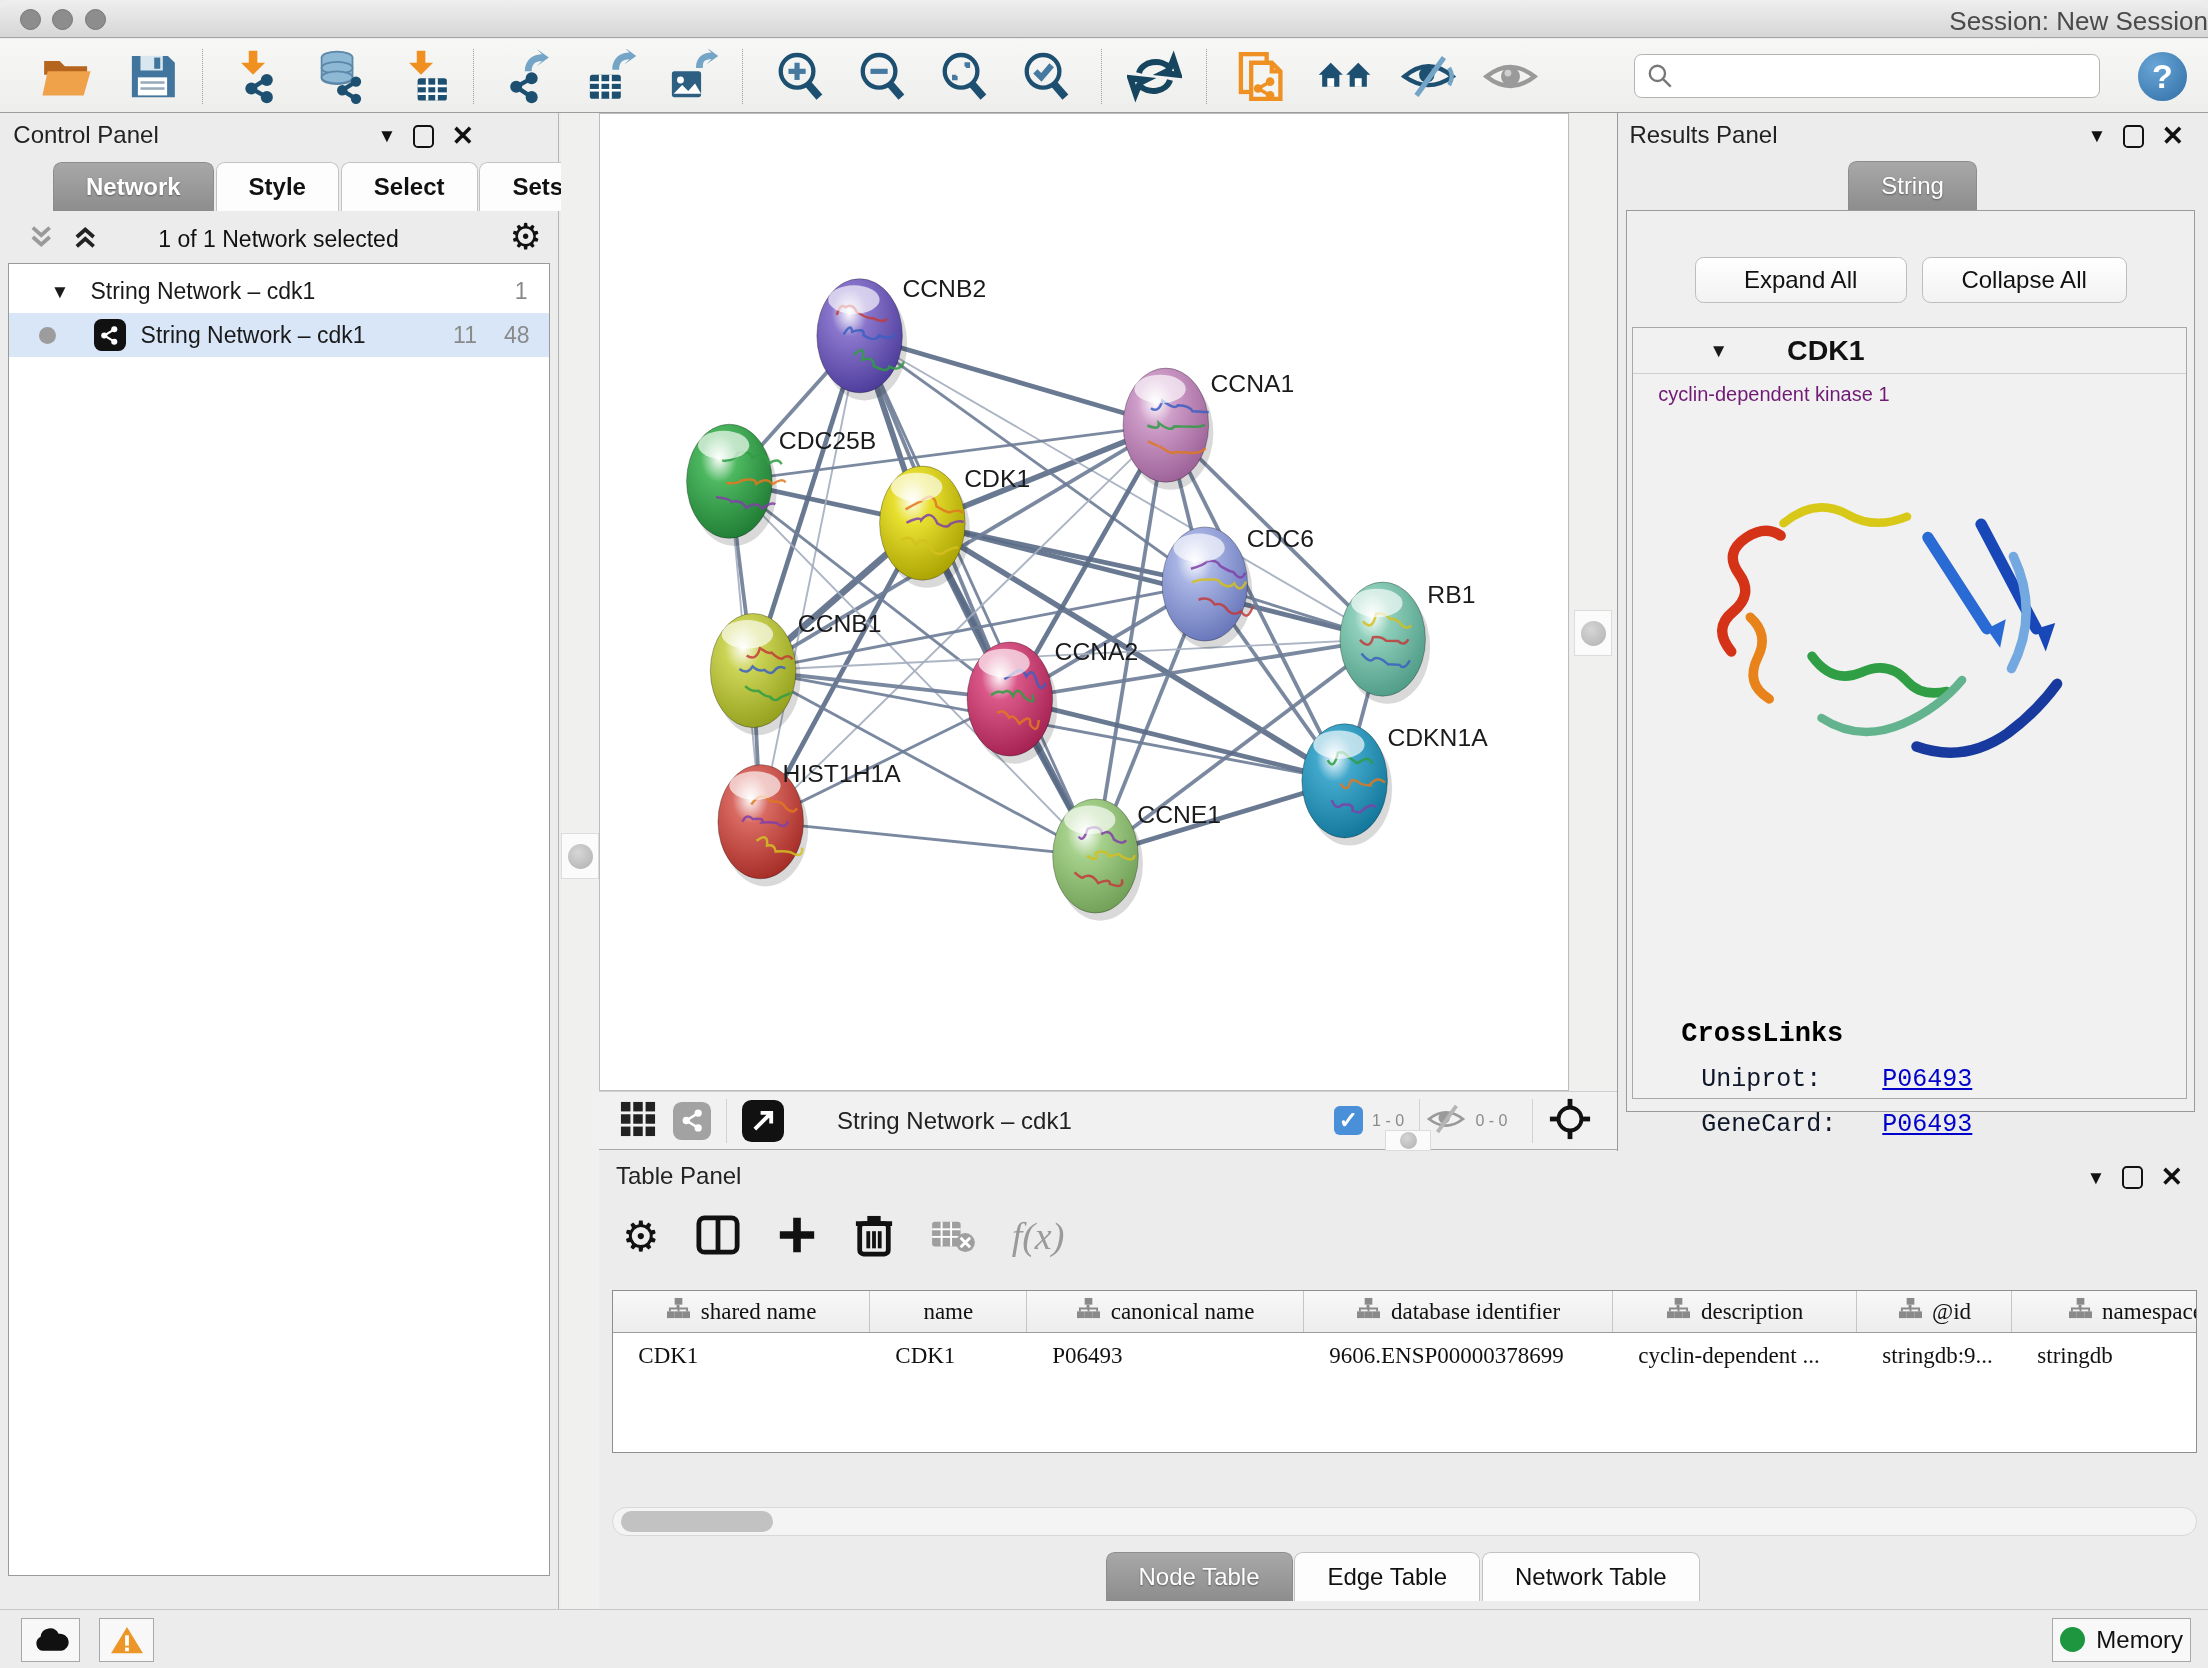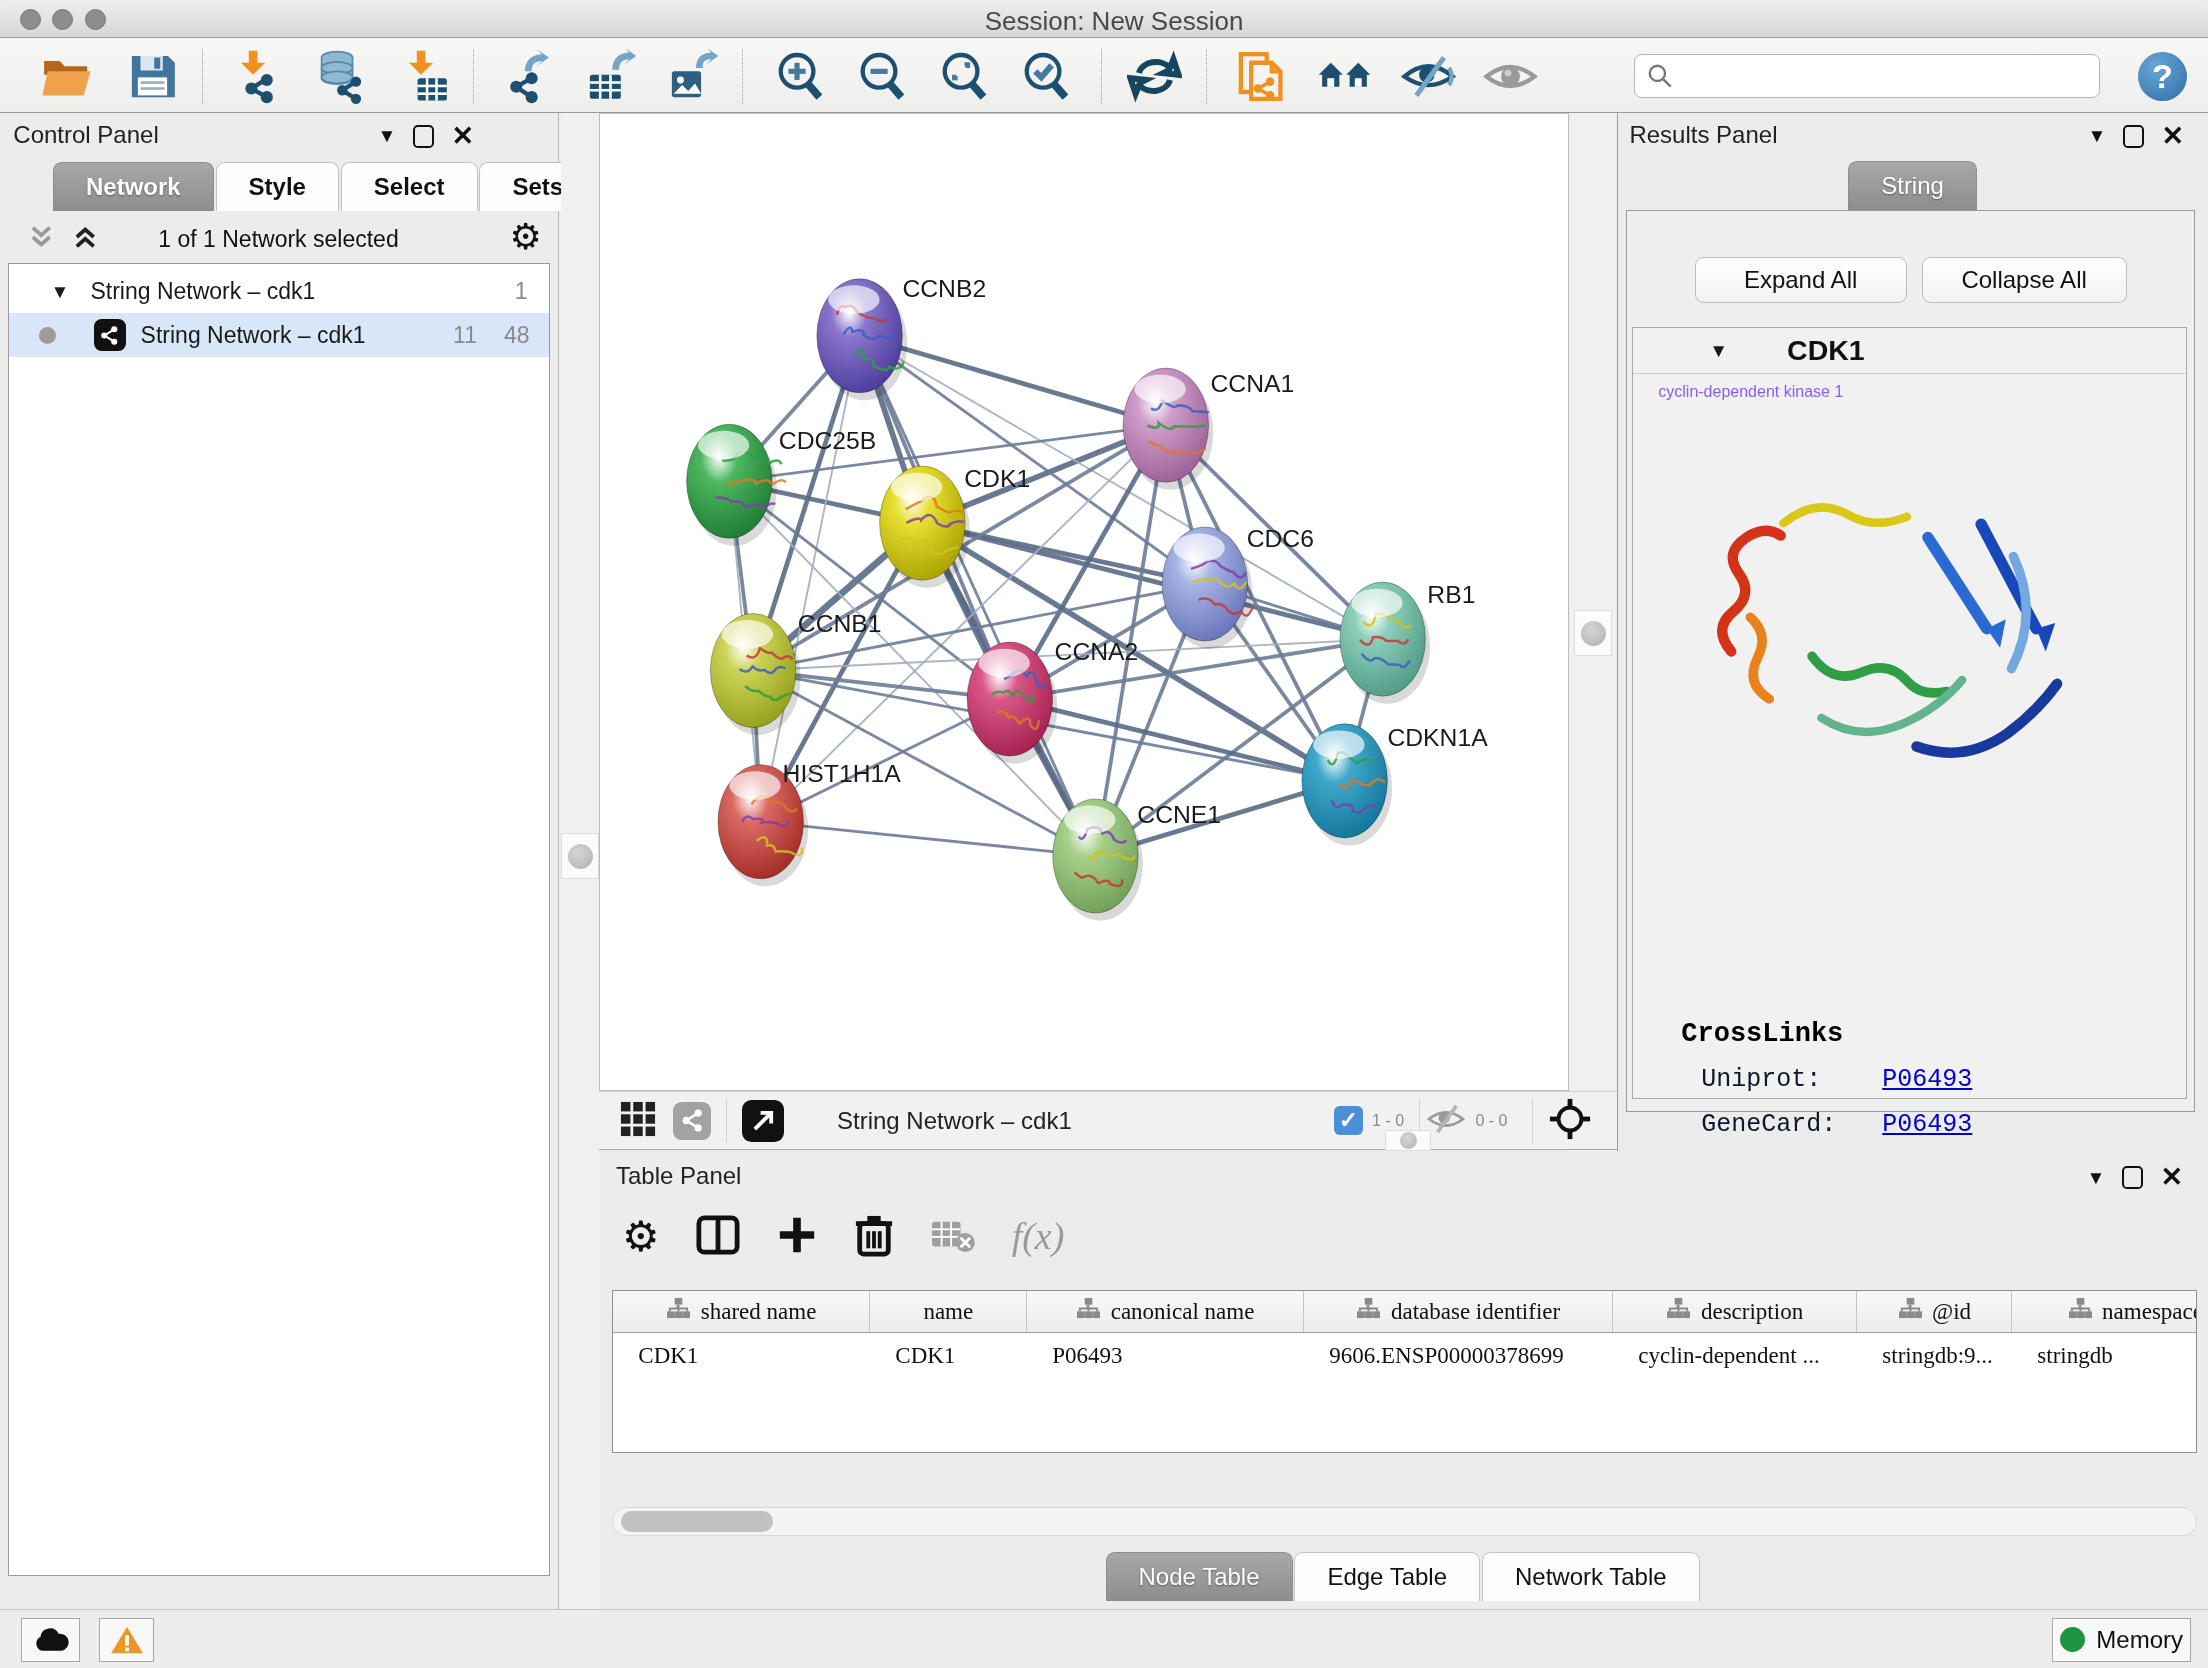--- a/index.html
+++ b/index.html
@@ -5,21 +5,21 @@
   * { margin:0; padding:0; box-sizing:border-box; }
   html,body { width:2208px; height:1668px; }
   body { font-family:"Liberation Sans", sans-serif; background:#ececec; position:relative; overflow:hidden; color:#1a1a1a; }
 
   
   .titlebar { position:absolute; left:0; top:0; width:2208px; height:38px;
     background:linear-gradient(#efefef,#d6d6d6); border-bottom:1px solid #a2a2a2;
     border-radius:9.5px 9.5px 0 0; }
   .tlight { position:absolute; top:8.6px; width:21px; height:21px; border-radius:50%;
     background:#8d8d8d; border:1px solid #757575; }
-  .win-title { position:absolute; top:5.7px; left:0; width:100%; text-align:center;
+  .win-title { position:absolute; top:5.7px; left:0; width:100%; text-align:right;
     font-size:26px; color:#4a4a4a;padding-left:20px; }
 
   
   .toolbar { position:absolute; left:0; top:39px; width:2208px; height:74px;
     background:linear-gradient(#f7f7f5,#eeeeec); border-bottom:1.9px solid #9c9c9c; }
   .tb-sep { position:absolute; top:9.5px; height:55px; width:0;
     border-left:1.9px dotted #9f9f9f; }
   .tb-ic { position:absolute; top:8.6px; width:57px; height:57px; display:flex;
     align-items:center; justify-content:center; }
   .tb-ic svg { width:55px; height:55px; }
@@ -91,21 +91,21 @@
     background:#efefef; border:1.9px solid #9a9a9a; }
   .rp-btnrow { position:absolute; left:0; top:0; width:100%; height:112px; }
   .rp-btn { position:absolute; top:46px; height:46px; background:linear-gradient(#ffffff,#f2f2f2);
     border:1.9px solid #bdbdbd; border-radius:8.6px; font-size:24px; display:flex; align-items:center;
     justify-content:center; color:#111; }
   .rp-inner { position:absolute; left:5.7px; top:116px; width:555px; height:772px;
     background:#f1f1f1; border:1.9px solid #a8a8a8; }
   .rp-protein-head { position:absolute; left:0; top:0; width:100%; height:46px; border-bottom:1px solid #cfcfcf;
     display:flex; align-items:center; }
   .rp-protein-name { font-size:28.5px; font-weight:bold; color:#111; }
-  .rp-desc { position:absolute; left:25px; top:55px; font-size:16px; color:#8b5cf6; }
+  .rp-desc { position:absolute; left:25px; top:55px; font-size:20px; color:#701a75; }
   .crosslinks { position:absolute; left:0px; top:691px; width:100%;
     font-family:Liberation Mono, monospace; }
   .cl-title { font-size:27px; font-weight:bold; margin-left:48px; color:#000; }
   .cl-row { display:flex; margin-left:68px; margin-top:16px; font-size:25px; }
   .cl-label { width:181px; color:#0f172a; }
   .cl-val { color:#0000cc; text-decoration:underline; }
 
   
   .table-panel { position:absolute; left:599px; top:1151px; width:1609px; height:458px;
     background:#ececec; }

